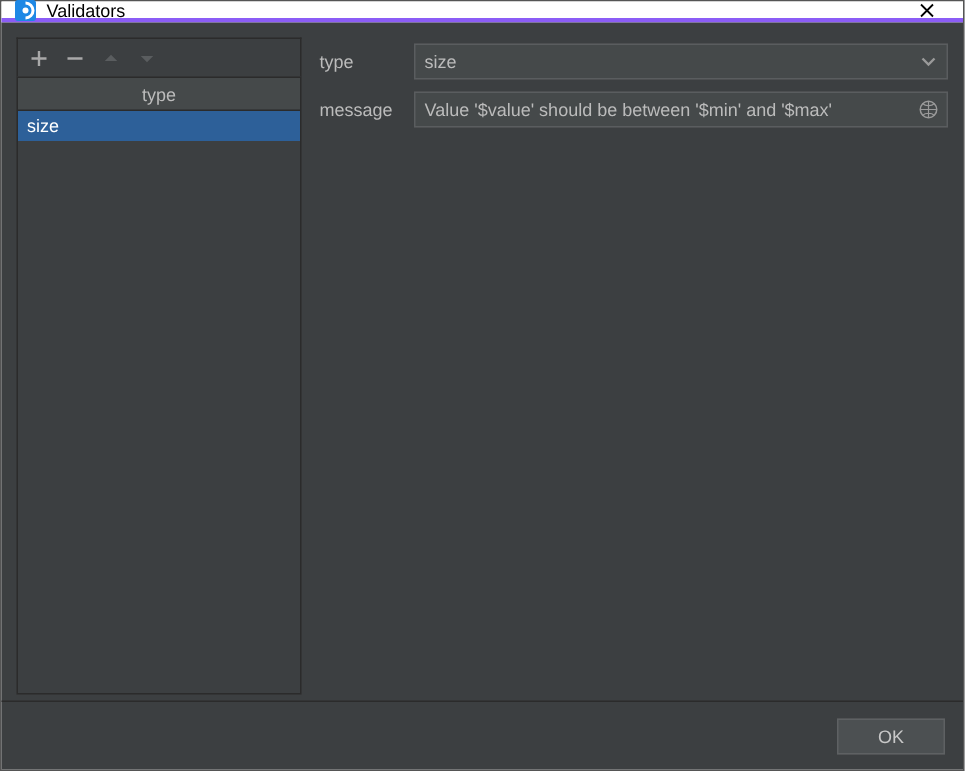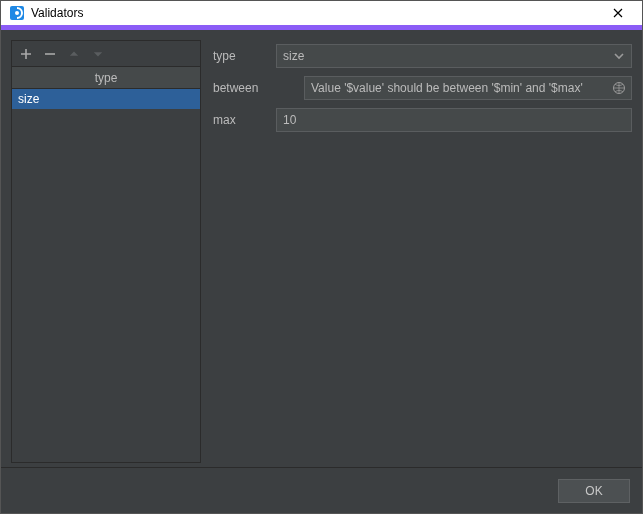--- a/index.html
+++ b/index.html
@@ -5,24 +5,24 @@
   * { box-sizing: border-box; margin: 0; padding: 0; }
   html, body { width: 643px; height: 514px; font-family: "Segoe UI", Tahoma, sans-serif; font-size: 12px; background: #fff; }
   
   .window {
     width: 643px; height: 514px;
     border: 1px solid #555;
     display: flex; flex-direction: column;
     background: #fff;
   }
   .titlebar {
-    height: 29px; background: #fff;
+    height: 14px; background: #fff;
     display: flex; align-items: center;
     padding: 0 2px 0 8px;
-    border-bottom: 5px solid #8b5cf6;
+    border-bottom: 3px solid #8b5cf6;
   }
   .titlebar .app-icon {
     width: 16px; height: 16px; margin-right: 6px;
     display: inline-flex; align-items: center; justify-content: center;
   }
   .titlebar .title { color: #000; font-size: 12px; flex: 1; }
   .titlebar .close-btn {
     width: 45px; height: 29px;
     display: flex; align-items: center; justify-content: center;
     color: #000;
@@ -208,39 +208,33 @@
             <input class="text-input" readonly="" value="size" style="">
             <span class="chev">
               <svg viewBox="0 0 12 12" width="12" height="12">
                   <path d="M2 4 L6 8 L10 4" fill="none" stroke="currentColor" stroke-width="1.6"></path>
                 </svg>
             </span>
           </div>
         </div>
 
         <div class="form-row">
-          <div class="form-label">between</div>
+          <div class="form-label">message</div>
           <div class="field-wrap">
-            <input class="text-input" style="padding-right: 24px; margin-left: 28px;" value="Value '$value' should be between '$min' and '$max'">
+            <input class="text-input" style="padding-right: 24px;" value="Value '$value' should be between '$min' and '$max'">
             <span class="globe">
               <svg viewBox="0 0 14 14">
                 <circle cx="7" cy="7" r="5.5" fill="none" stroke="currentColor" stroke-width="1"></circle>
                 <path d="M1.5 7h11M7 1.5v11M3 3c2 2 6 2 8 0M3 11c2-2 6-2 8 0" fill="none" stroke="currentColor" stroke-width="0.8"></path>
               </svg>
             </span>
           </div>
         </div>
 
 
-        <div class="form-row">
-          <div class="form-label">max</div>
-          <div class="field-wrap">
-            <input class="text-input" value="10" style="">
-          </div>
-        </div>
 
       </div>
 
     </div>
 
     <div class="footer">
       <div class="btn">OK</div>
     </div>
   </div>
 

